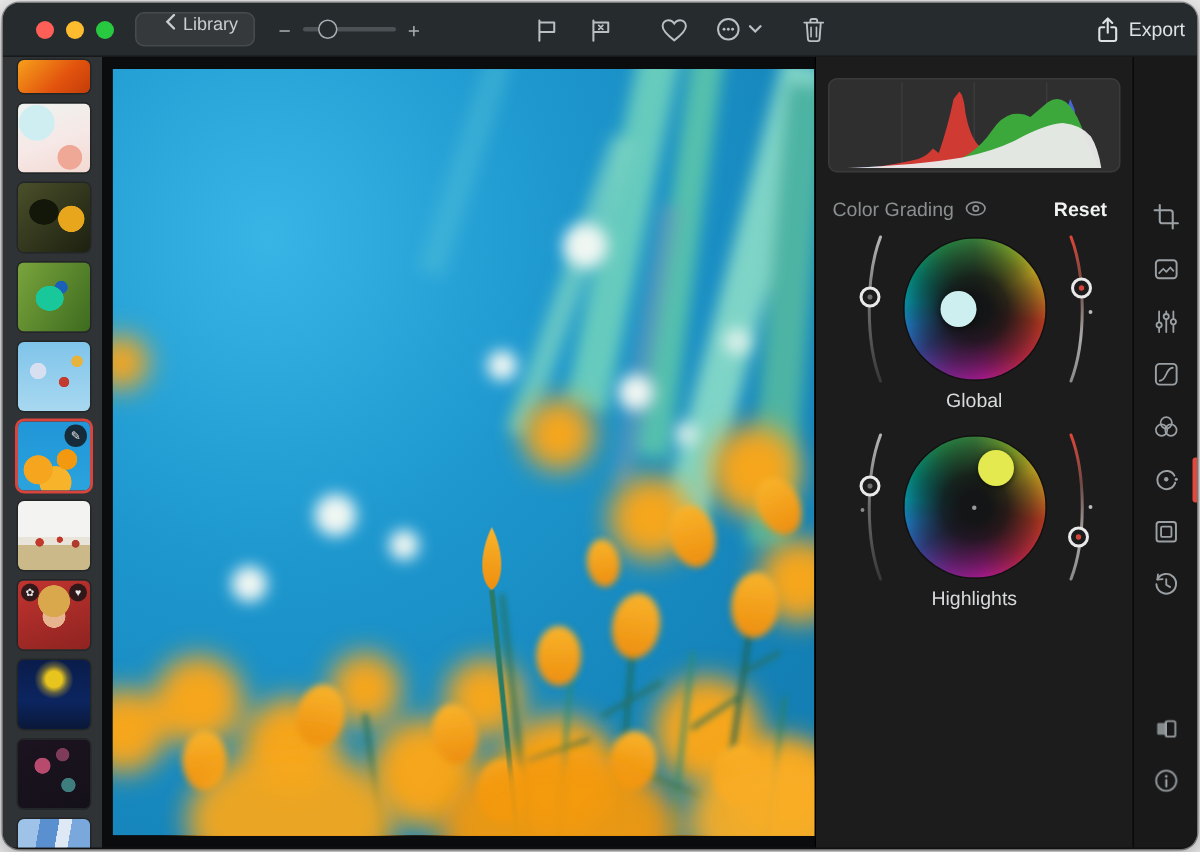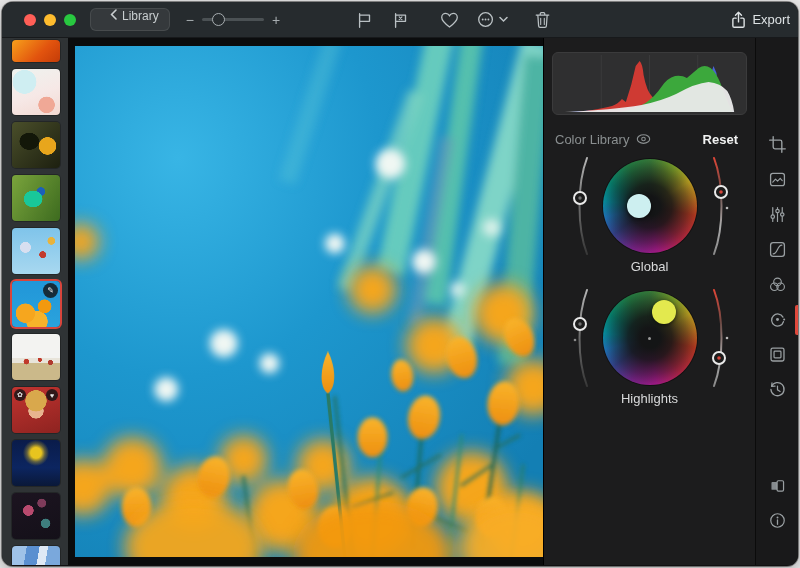--- a/index.html
+++ b/index.html
@@ -290,21 +290,21 @@
           <line x1="98" y1="2" x2="98" y2="59" stroke="#ffffff" stroke-opacity=".06"></line>
           <line x1="147" y1="2" x2="147" y2="59" stroke="#ffffff" stroke-opacity=".06"></line>
           <path d="M18 59 Q45 57 62 56 Q72 55 80 52 L84 26 L86 12 L88 20 L90 50 Q100 54 112 54 Q132 52 148 50 Q154 49 156 42 L160 22 L163 13 L166 20 L168 46 Q172 52 178 55 L184 59 Z" fill="#4a63d8"></path>
           <path d="M26 59 L40 57 Q52 55 60 53 Q66 51 70 46 L74 49 Q80 32 84 13 L88 8 Q91 11 92 22 Q95 38 101 44 Q110 50 120 48 Q130 46 138 48 Q150 50 156 44 Q161 38 164 32 Q168 27 171 33 Q176 44 182 59 Z" fill="#cf3a33"></path>
           <path d="M68 59 Q84 56 94 50 Q104 43 110 34 Q116 25 124 23 Q131 22 136 25 Q142 20 148 15 Q154 11 160 15 Q166 20 170 30 Q175 44 182 59 Z" fill="#3ca83c"></path>
           <path d="M12 59 Q60 57 90 52 Q110 48 125 41 Q145 30 158 29 Q170 30 177 38 Q182 46 184 59 Z" fill="#e9e9e9" opacity=".96"></path>
         </svg>
       </div>
 
       <div class="panel-head">
-        <span class="cg-label">Color Library</span>
+        <span class="cg-label">Color Grading</span>
         <button class="eye">
           <svg width="15" height="12" viewBox="0 0 16 12">
               <ellipse cx="8" cy="6" rx="6.6" ry="4.6" fill="none" stroke="currentColor" stroke-width="1.2"></ellipse>
               <circle cx="8" cy="6" r="1.9" fill="none" stroke="currentColor" stroke-width="1.2"></circle>
             </svg>
         </button>
         <button class="reset">Reset</button>
       </div>
 
       <div class="wheel-row first">

